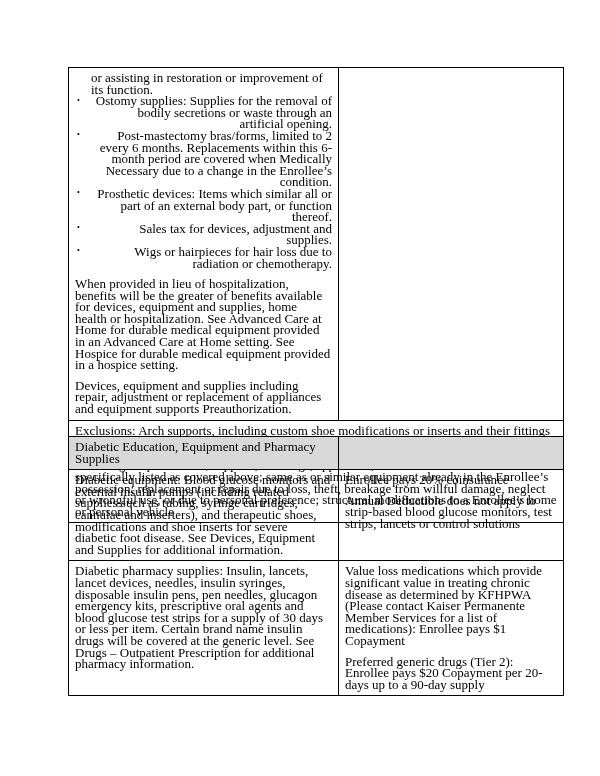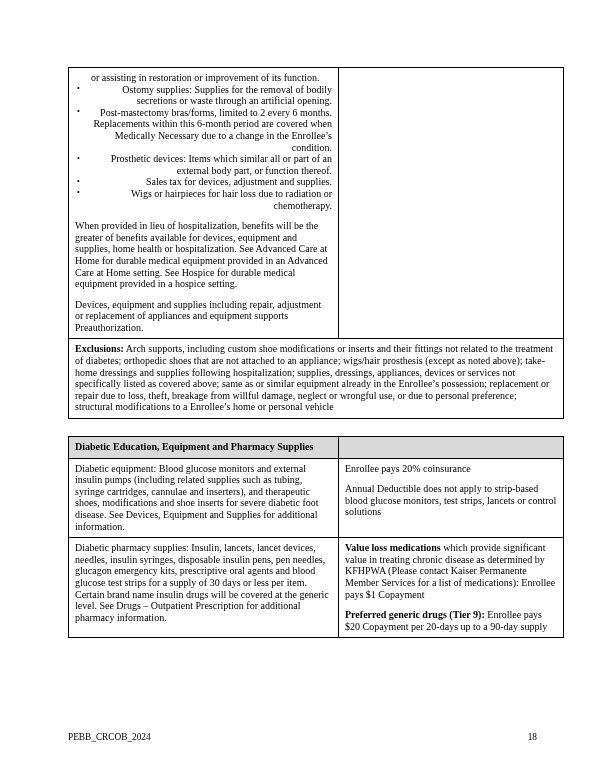--- a/index.html
+++ b/index.html
@@ -29,36 +29,36 @@
     left: 68px;
     width: 469px;
     border-collapse: collapse;
     table-layout: fixed;
     border: 1.4px solid #000;
   }
   .doc-table td {
     border: 1px solid #000;
     vertical-align: top;
     padding: 4px 6px 5px 6px;
-    font-size: 10px;
+    font-size: 13px;
     line-height: 11.6px;
     text-align: left;
   }
   #table-devices { top: 67px; }
   #table-diabetic { top: 436px; }
 
   .col-left  { width: 257px; }
   .col-right { width: 212px; }
 
   .cell-empty { padding: 0; }
 
   
   .hdr-cell {
     background: #d9d9d9;
-    font-weight: bold;
+    font-weight: normal;
     font-size: 9.2px;
     padding-top: 5px;
     padding-bottom: 5px;
   }
 
   
   .full-cell {
     font-size: 9.1px;
     line-height: 11.6px;
     padding: 5px 6px 6px 6px;
@@ -85,21 +85,21 @@
   ul.bullets li::before {
     content: "\2022";
     position: absolute;
     left: 2px;
     top: -0.5px;
     font-size: 8px;
   }
   .lead-line {
     margin: 0 0 0 16px;
   }
-  .bold { font-weight: bold; }
+  .bold { font-weight: normal; }
 
   
   .footer {
     position: absolute;
     left: 68px;
     width: 469px;
     top: 731px;
     font-size: 9.3px;
     line-height: 12px;
     display: flex;
@@ -157,25 +157,21 @@
       </tr>
 
       <tr>
         <td class="col-left">Diabetic pharmacy supplies: Insulin, lancets, lancet devices, needles, insulin syringes, disposable insulin pens, pen needles, glucagon emergency kits, prescriptive oral agents and blood glucose test strips for a supply of 30 days or less per item. Certain brand name insulin drugs will be covered at the generic level. See Drugs – Outpatient Prescription for additional pharmacy information.</td>
         <td class="col-right">
           <p class="para">
             <span class="bold">Value loss medications</span><span> which provide significant value in treating chronic disease as determined by KFHPWA (Please contact Kaiser Permanente Member Services for a list of medications): Enrollee pays $1 Copayment</span>
           </p>
           <div class="spacer"></div>
           <p class="para">
-            <span class="bold">Preferred generic drugs (Tier 9):</span><span> Enrollee pays $20 Copayment per 20-days up to a 90-day supply</span>
+            <span class="bold">Preferred generic drugs (Tier 2):</span><span> Enrollee pays $20 Copayment per 20-days up to a 90-day supply</span>
           </p>
         </td>
       </tr>
     </tbody>
   </table>
 
-  <div class="footer">
-    <span>PEBB_CRCOB_2024</span>
-    <span>18</span>
-  </div>
 
 </div>
 
 </body></html>

